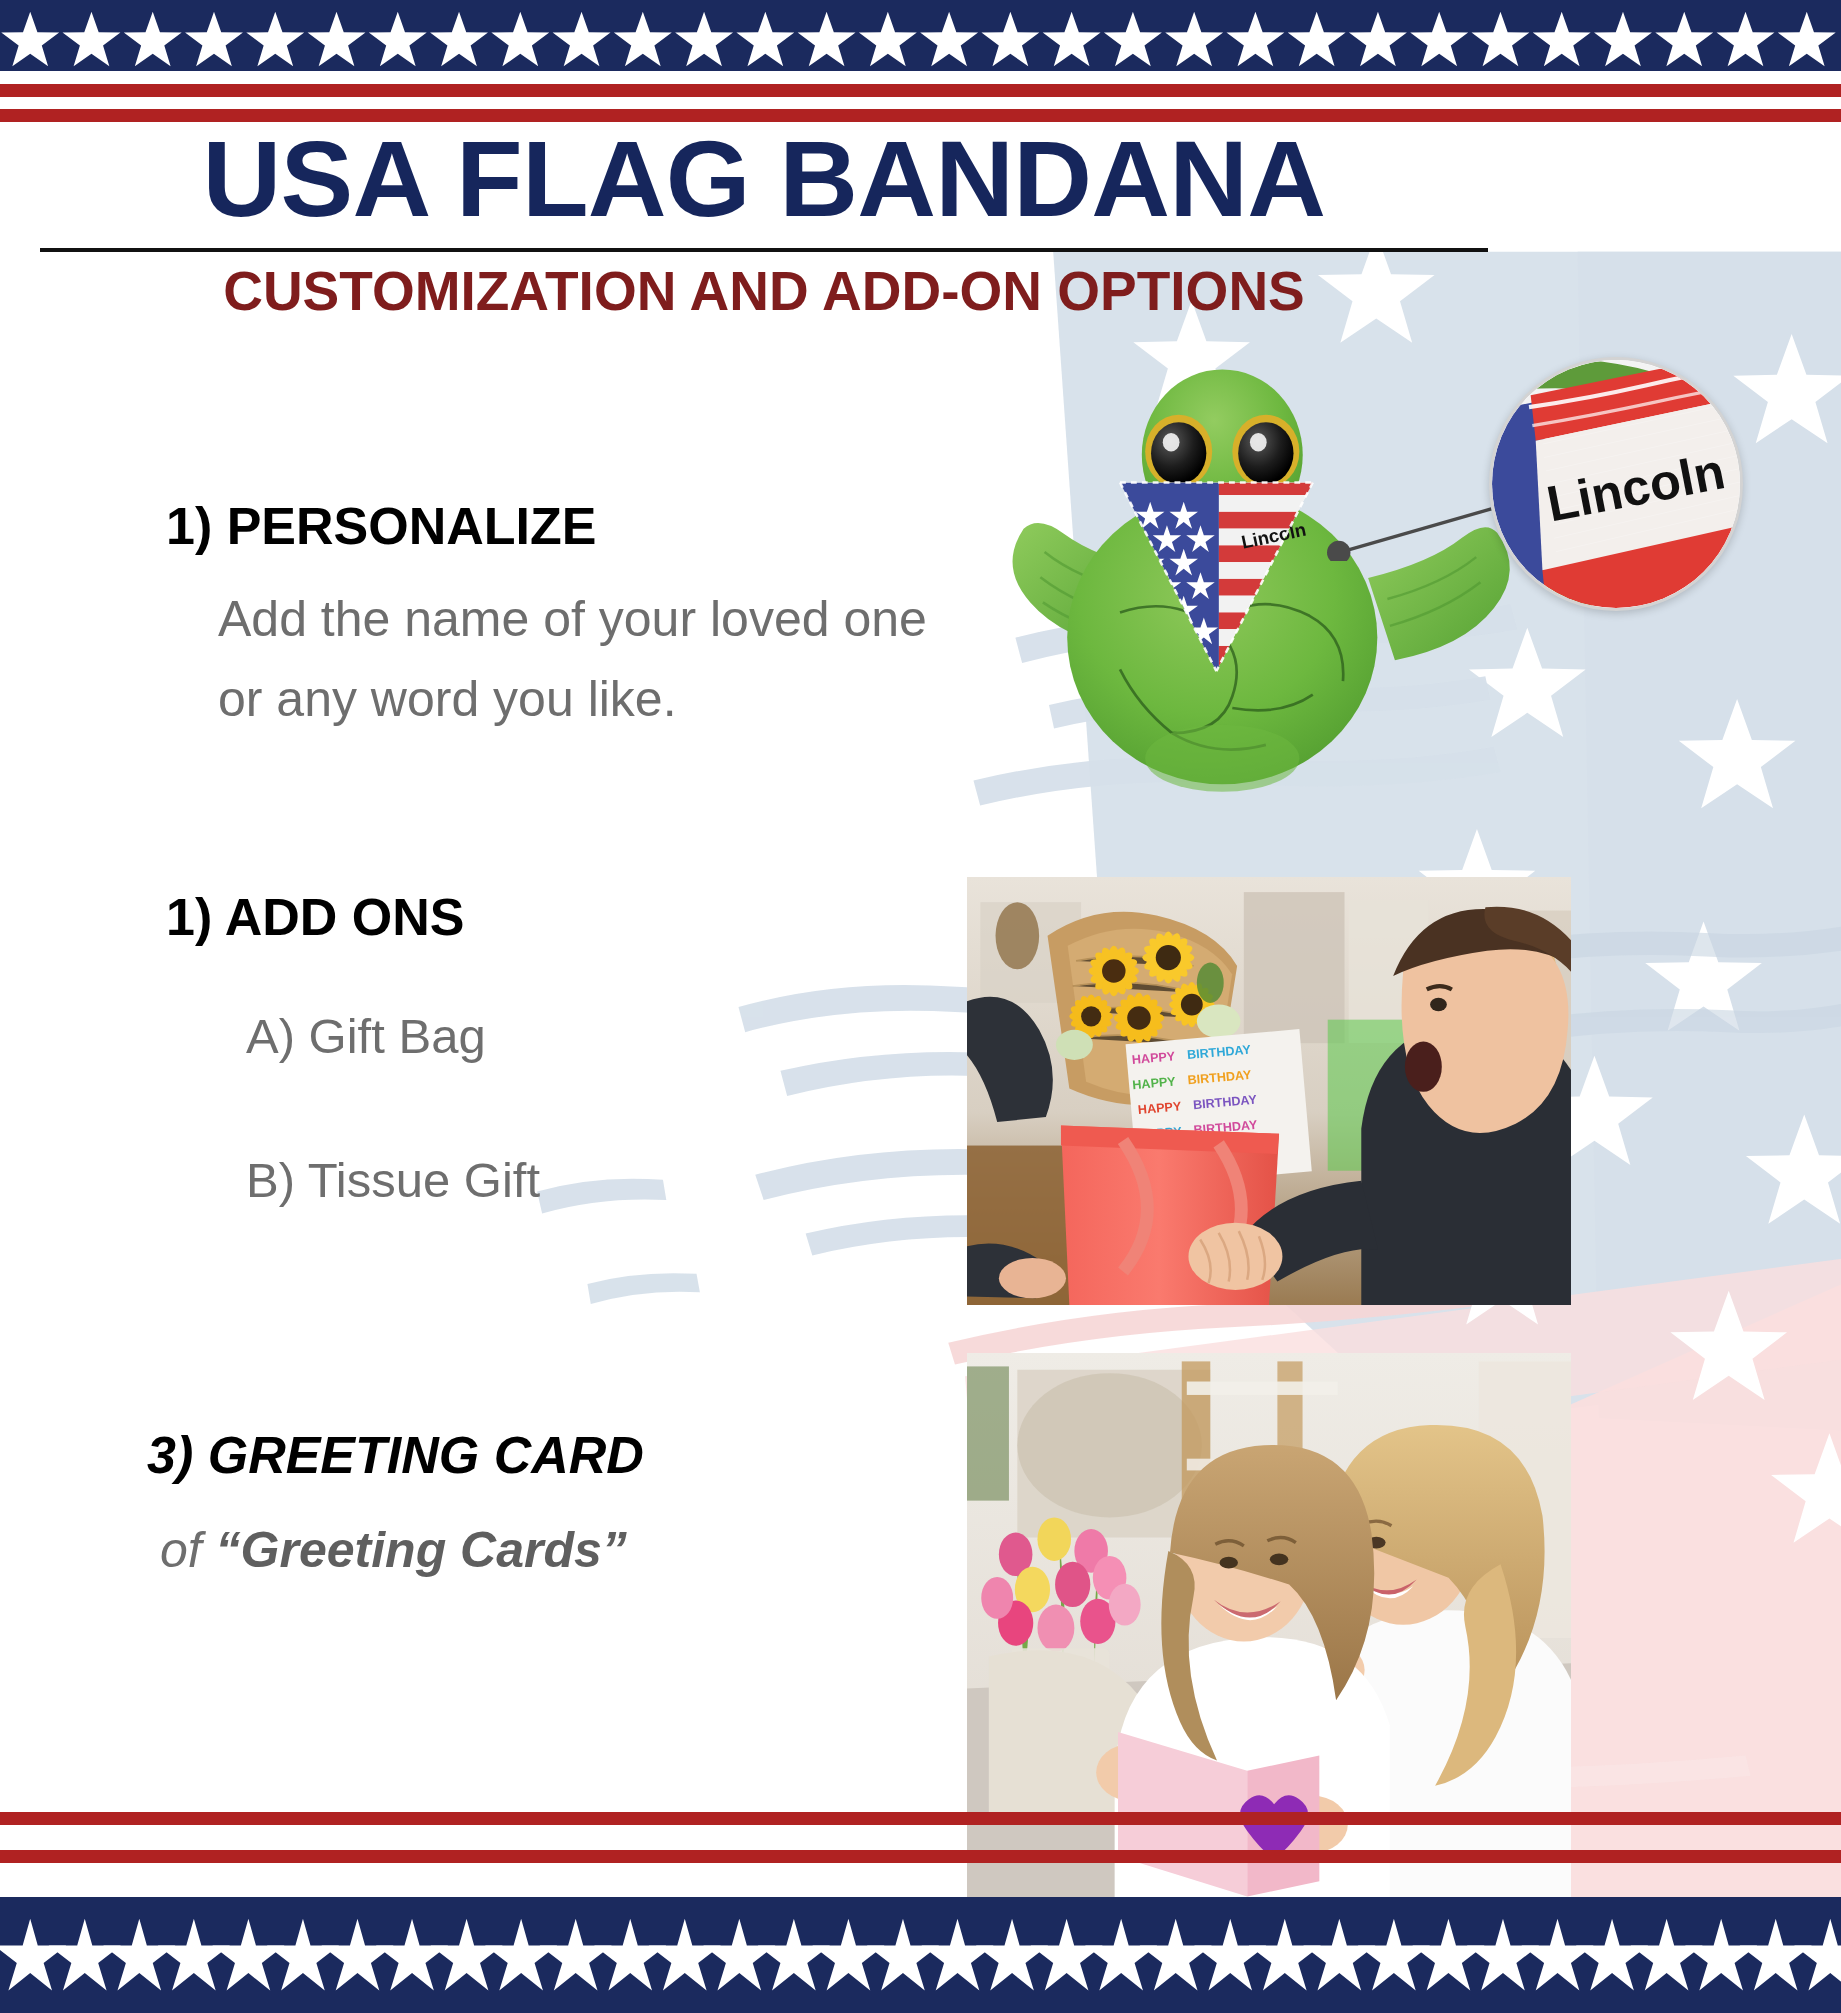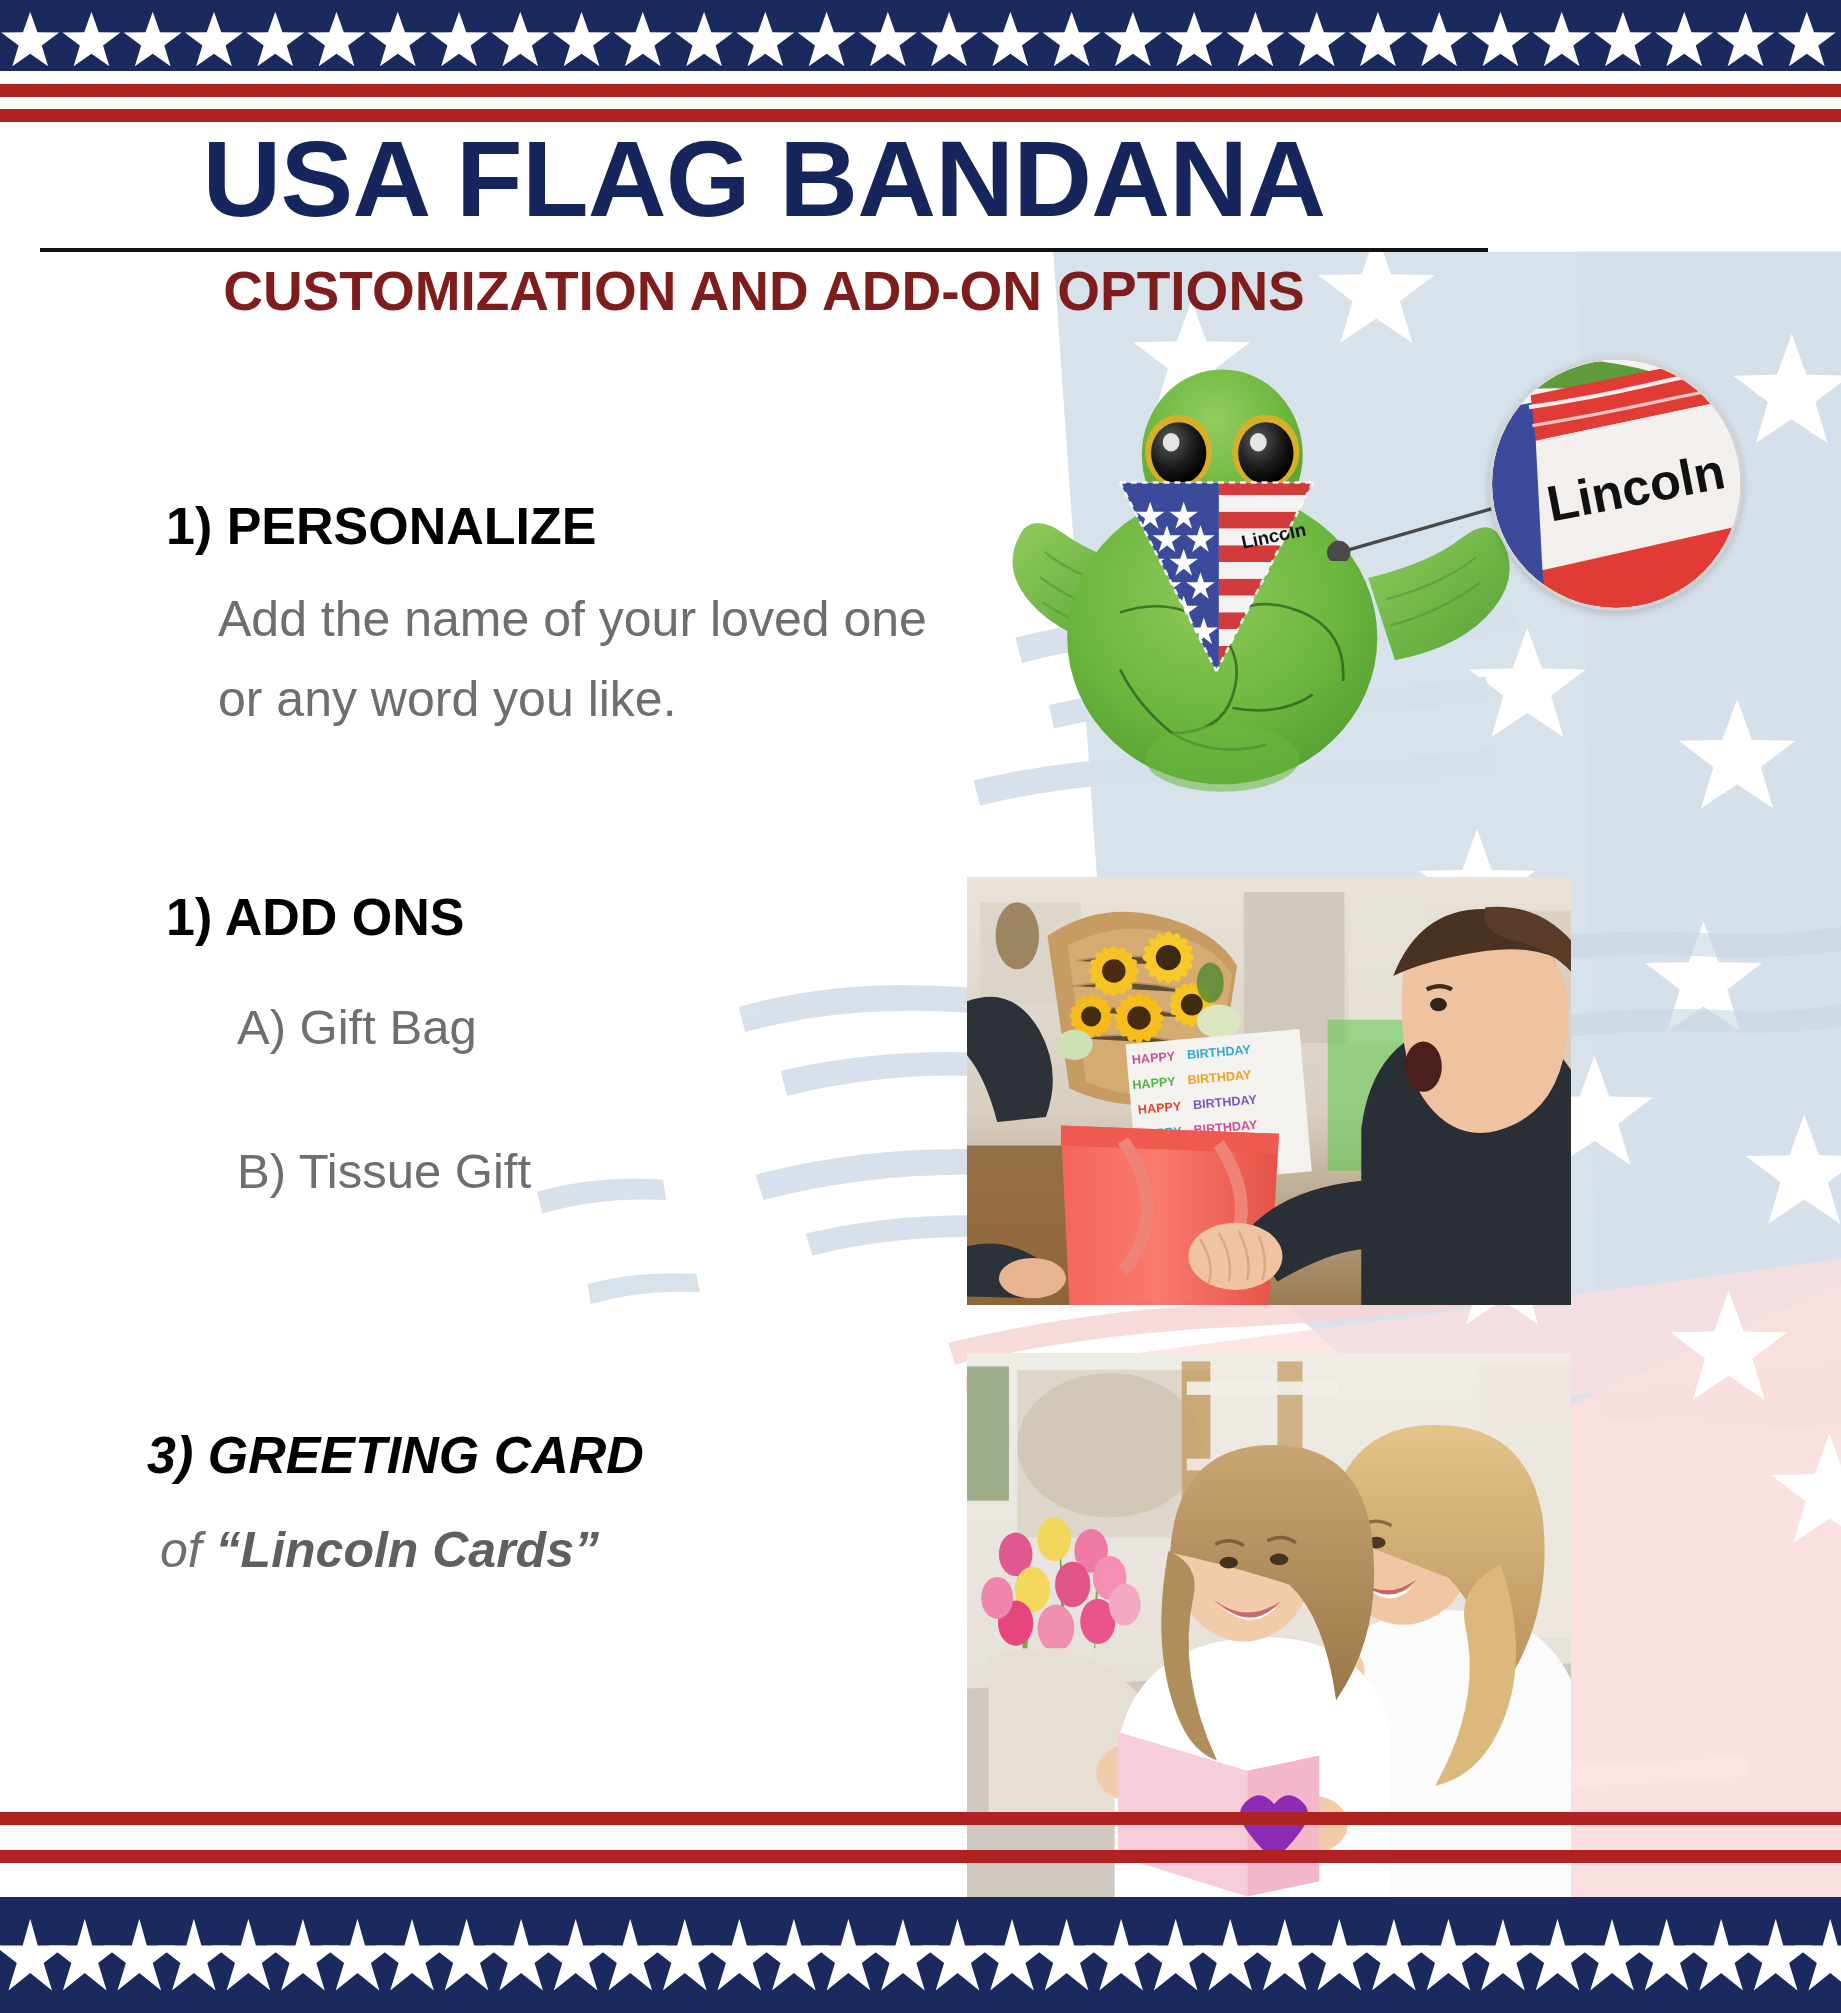--- a/index.html
+++ b/index.html
@@ -42,21 +42,21 @@
     white-space:nowrap;margin:17px;
   }
   .step-body{
     font-family:"Liberation Sans Narrow","Liberation Sans",sans-serif;
     font-weight:400;font-size:50px;line-height:1.22;color:#6e6e6e;
     margin:0;white-space:nowrap;
   }
   .step-sub{
     font-family:"Liberation Sans Narrow","Liberation Sans",sans-serif;
     font-weight:400;font-size:49px;line-height:1.0;color:#6e6e6e;
-    margin:4px;white-space:nowrap;
+    margin:13px;white-space:nowrap;
   }
   .strong-quote{font-weight:700;color:#5f5f5f;}
 
   #step1{left:149px;top:482px;}
   #step1 .step-body{padding-left:69px;padding-top:18.5px;}
   #step2{left:149px;top:873px;}
   #step2-a{position:absolute;left:233px;top:999px;}
   #step2-b{position:absolute;left:233px;top:1143px;}
   #step3{left:130px;top:1411px;font-style:italic;}
   #step3 .step-body{padding-left:30px;padding-top:20px;}
@@ -505,21 +505,21 @@
             <path d="M300 424 q18 30 12 58"></path>
           <path d="M324 422 q16 32 10 58"></path>
             <path d="M348 428 q12 30 4 52"></path>
         </g>
       </g>
     </svg>
   </div>
 
   <div class="step" id="step3">
     <p class="step-head">3) GREETING CARD</p>
-    <p class="step-body"><span>of </span><span class="strong-quote">“Lincoln Cards”</span></p>
+    <p class="step-body"><span>of </span><span class="strong-quote">“Greeting Cards”</span></p>
   </div>
 
   <div class="photo" id="photo-card">
     <svg viewBox="0 0 720 657" preserveAspectRatio="none">
       <defs>
         <linearGradient id="roomG" x1="0" y1="0" x2="0" y2="1">
           <stop offset="0%" stop-color="#efece6"></stop>
             <stop offset="100%" stop-color="#dfd8cf"></stop>
         </linearGradient>
         <linearGradient id="hairB" x1="0" y1="0" x2="0" y2="1">

